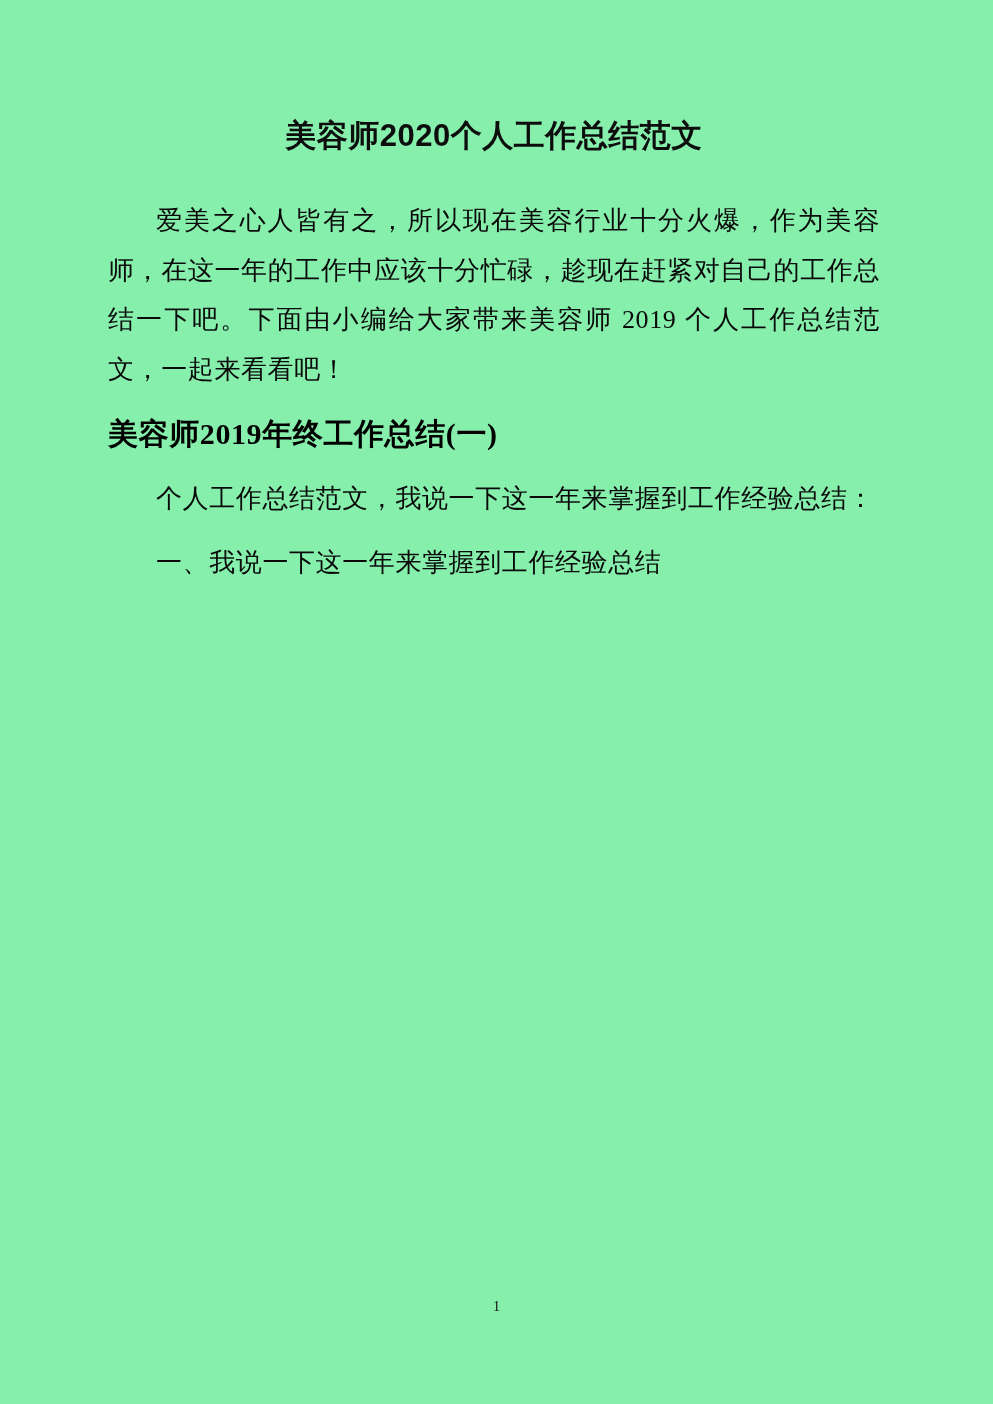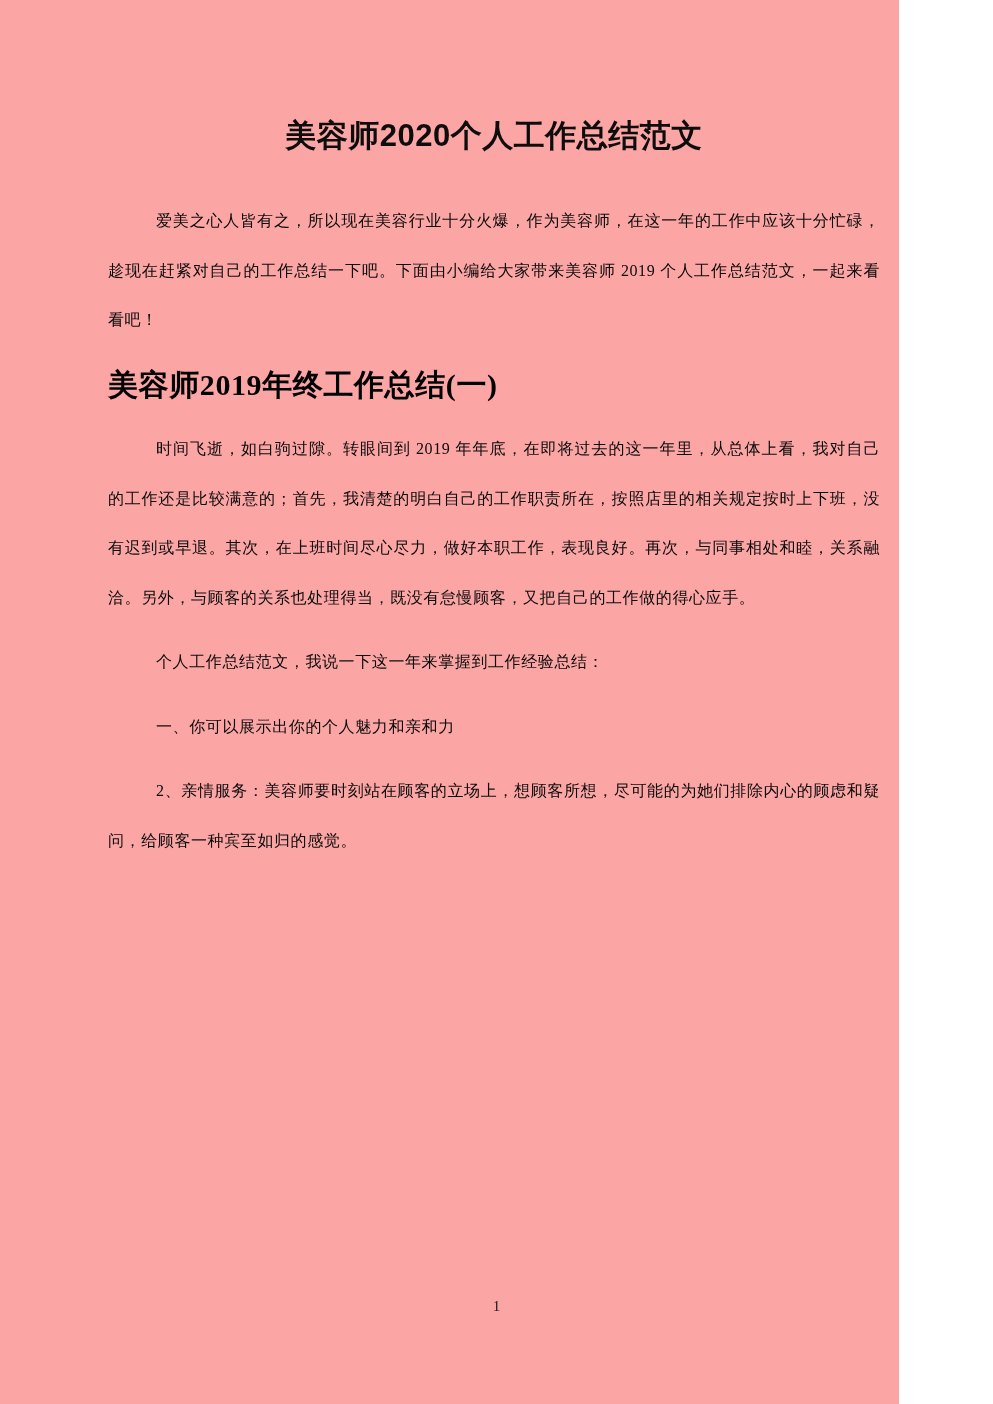--- a/index.html
+++ b/index.html
@@ -13,23 +13,23 @@
     position: relative;
     font-family: "Liberation Serif", "DejaVu Serif", serif;
     color: #000000;
     overflow: hidden;
   }
 
   .page {
     position: absolute;
     left: 0;
     top: 0;
-    width: 899px;
+    width: 993px;
     height: 1404px;
-    background: #fca5a5;
+    background: #86efac;
   }
 
   .content {
     position: absolute;
     left: 108px;
     top: 100px;
     width: 772px;
   }
 
   .doc-title {
@@ -43,21 +43,21 @@
     padding-top: 12px;
     color: #0d0d0d;
   }
 
   .spacer-after-title {
     height: 36px;
   }
 
   p.body-para {
     font-family: "Liberation Serif", "DejaVu Serif", serif;
-    font-size: 16px;
+    font-size: 26px;
     line-height: 49.5px;
     text-align: justify;
     text-justify: inter-ideograph;
     text-indent: 48px;
     margin: 0 0 0 0;
     letter-spacing: 0.6px;
     color: #0a0a0a;
   }
 
   p.section-heading {
@@ -95,27 +95,25 @@
   <div class="content">
 
     <h1 class="doc-title">美容师2020个人工作总结范文</h1>
 
     <div class="spacer-after-title"></div>
 
     <p class="body-para">爱美之心人皆有之，所以现在美容行业十分火爆，作为美容师，在这一年的工作中应该十分忙碌，趁现在赶紧对自己的工作总结一下吧。下面由小编给大家带来美容师 2019 个人工作总结范文，一起来看看吧！</p>
 
     <p class="section-heading gap-before">美容师2019年终工作总结(一)</p>
 
-    <p class="body-para gap-before">时间飞逝，如白驹过隙。转眼间到 2019 年年底，在即将过去的这一年里，从总体上看，我对自己的工作还是比较满意的；首先，我清楚的明白自己的工作职责所在，按照店里的相关规定按时上下班，没有迟到或早退。其次，在上班时间尽心尽力，做好本职工作，表现良好。再次，与同事相处和睦，关系融洽。另外，与顾客的关系也处理得当，既没有怠慢顾客，又把自己的工作做的得心应手。</p>
 
     <p class="body-para gap-before">个人工作总结范文，我说一下这一年来掌握到工作经验总结：</p>
 
-    <p class="body-para gap-before">一、你可以展示出你的个人魅力和亲和力</p>
+    <p class="body-para gap-before">一、我说一下这一年来掌握到工作经验总结</p>
 
 
-    <p class="body-para gap-before">2、亲情服务：美容师要时刻站在顾客的立场上，想顾客所想，尽可能的为她们排除内心的顾虑和疑问，给顾客一种宾至如归的感觉。</p>
 
 
   </div>
 
   <div class="page-number">1</div>
 
 </div>
 
 </body></html>

